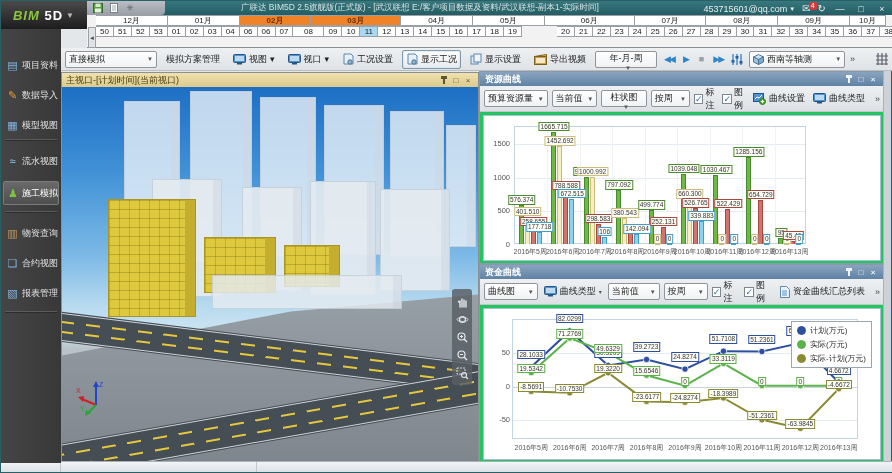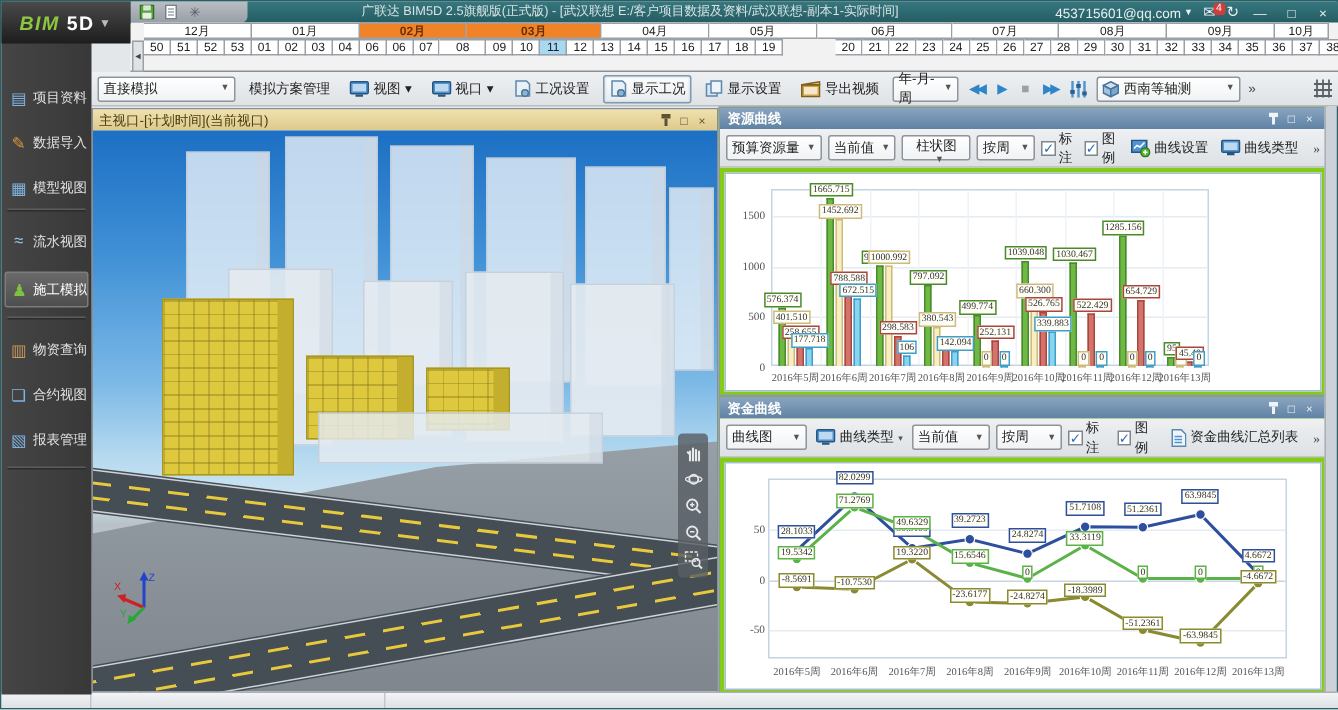--- a/index.html
+++ b/index.html
@@ -63,21 +63,21 @@
     background-image:repeating-linear-gradient(rgba(120,105,20,.35) 0 1px,transparent 1px 9px),repeating-linear-gradient(90deg,rgba(120,105,20,.3) 0 1px,transparent 1px 10px); }
   .ground { position:absolute; left:0; bottom:0; width:100%; height:170px; background:linear-gradient(#98a0a7,#7f868d); clip-path:polygon(0 38%,55% 12%,100% 2%,100% 100%,0 100%); }
   .road { position:absolute; background:#454d55; }
   .road .dash { position:absolute; left:0; right:0; height:2px; background:repeating-linear-gradient(90deg,#e8c93c 0 14px,transparent 14px 26px); }
   .road .edge { position:absolute; left:0; right:0; height:1px; background:#cfd4d8; }
   .navstrip { position:absolute; right:6px; top:202px; width:20px; height:96px; background:rgba(88,94,100,0.82); border-radius:3px; display:flex; flex-direction:column; align-items:center; justify-content:space-around; padding:3px 0; }
   .nav-ic { width:13px; height:13px; }
   .gizmo { position:absolute; left:12px; bottom:42px; }
 
   
-  .panel { position:absolute; left:478px; width:406px; background:#84cc16; border:1px solid #8a99a8;font-family:Liberation Serif, serif; }
+  .panel { position:absolute; left:478px; width:406px; background:#22c55e; border:1px solid #8a99a8; }
   .panel-title { height:14px; background:linear-gradient(#8aa4bf,#5f82a4); color:#fff; font-size:9px; font-weight:bold; display:flex; align-items:center; padding:0 5px; }
   .panel-title .spacer { flex:1; }
   .panel-title .pbtn { color:#eef3f8; }
   .panel-toolbar { height:26px; background:linear-gradient(#eef0f2,#dde1e5); border-bottom:1px solid #c2c7cc; display:flex; align-items:center; gap:4px; padding:0 4px; }
   .chk { display:flex; align-items:center; gap:2px; font-size:9px; color:#222; }
   .chkbox { width:10px; height:10px; border:1px solid #7e868e; background:#fff; font-size:9px; line-height:9px; color:#2e6fba; text-align:center; }
   .pibtn { display:flex; align-items:center; gap:3px; font-size:9px; color:#222; padding:0 2px; white-space:nowrap; }
   .chartbox { position:absolute; background:#fff; border:1px solid #a9bfd4; }
 
   
@@ -252,21 +252,21 @@
       <span>显示设置</span>
     </div>
     <div class="tbtn">
       <svg width="13" height="11" viewBox="0 0 13 11">
           <rect x="0.5" y="2.5" width="12" height="8" fill="#c8a24a" stroke="#7e5f1e"></rect>
           <path d="M0.5 2.5 L12.5 0.5 L12.5 2.5 Z" fill="#e2c070" stroke="#7e5f1e"></path>
           <rect x="2" y="4" width="9" height="5" fill="#f4e8c8"></rect>
         </svg>
       <span>导出视频</span>
     </div>
-    <div class="combo" style="width:44px;">
+    <div class="combo" style="width:62px;flex-direction:column;">
       <span>年-月-周</span>
         <span class="arr">▼</span>
     </div>
     <span class="play">◀◀</span>
     <span class="play" style="letter-spacing:0;">▶</span>
     <span class="play stop">■</span>
     <span class="play">▶▶</span>
     <svg width="14" height="13" viewBox="0 0 14 13">
         <line x1="3" y1="1" x2="3" y2="12" stroke="#4f93d2" stroke-width="1.6"></line>
         <line x1="7" y1="1" x2="7" y2="12" stroke="#4f93d2" stroke-width="1.6"></line>
@@ -702,20 +702,34 @@
         <div class="dlabel" style="left: 354.778px; top: 67.6667px; border-color: rgb(92, 178, 74); z-index: 3;">0</div>
         <div class="dlabel" style="left: 47.2222px; top: 73.3794px; border-color: rgb(138, 138, 51); z-index: 3;">-8.5691</div>
         <div class="dlabel" style="left: 85.6667px; top: 74.8353px; border-color: rgb(138, 138, 51); z-index: 3;">-10.7530</div>
         <div class="dlabel" style="left: 124.111px; top: 54.7853px; border-color: rgb(138, 138, 51); z-index: 3;">19.3220</div>
         <div class="dlabel" style="left: 162.556px; top: 83.4118px; border-color: rgb(138, 138, 51); z-index: 3;">-23.6177</div>
         <div class="dlabel" style="left: 201px; top: 84.2183px; border-color: rgb(138, 138, 51); z-index: 3;">-24.8274</div>
         <div class="dlabel" style="left: 239.444px; top: 79.9326px; border-color: rgb(138, 138, 51); z-index: 3;">-18.3989</div>
         <div class="dlabel" style="left: 277.889px; top: 101.824px; border-color: rgb(138, 138, 51); z-index: 3;">-51.2361</div>
         <div class="dlabel" style="left: 316.333px; top: 110.323px; border-color: rgb(138, 138, 51); z-index: 3;">-63.9845</div>
         <div class="dlabel" style="left: 354.778px; top: 70.7781px; border-color: rgb(138, 138, 51); z-index: 3;">-4.6672</div>
+        <div class="legend" style="right: 8px; top: 12px;">
+          <div class="leg-row">
+            <span class="leg-dot" style="background: rgb(45, 79, 158); border-color: rgb(45, 79, 158);"></span>
+            <span>计划(万元)</span>
+          </div>
+          <div class="leg-row">
+            <span class="leg-dot" style="background: rgb(92, 178, 74); border-color: rgb(92, 178, 74);"></span>
+            <span>实际(万元)</span>
+          </div>
+          <div class="leg-row">
+            <span class="leg-dot" style="background: rgb(138, 138, 51); border-color: rgb(138, 138, 51);"></span>
+            <span>实际-计划(万元)</span>
+          </div>
+        </div>
       </div>
   </div>
 
   <div class="right-edge"></div>
 
   <div class="statusbar">
     <div class="status-seg" style="width:60px;"></div>
     <div class="status-seg" style="width:196px;"></div>
     <div class="status-seg" style="flex:1;border-right:none;"></div>
   </div>

